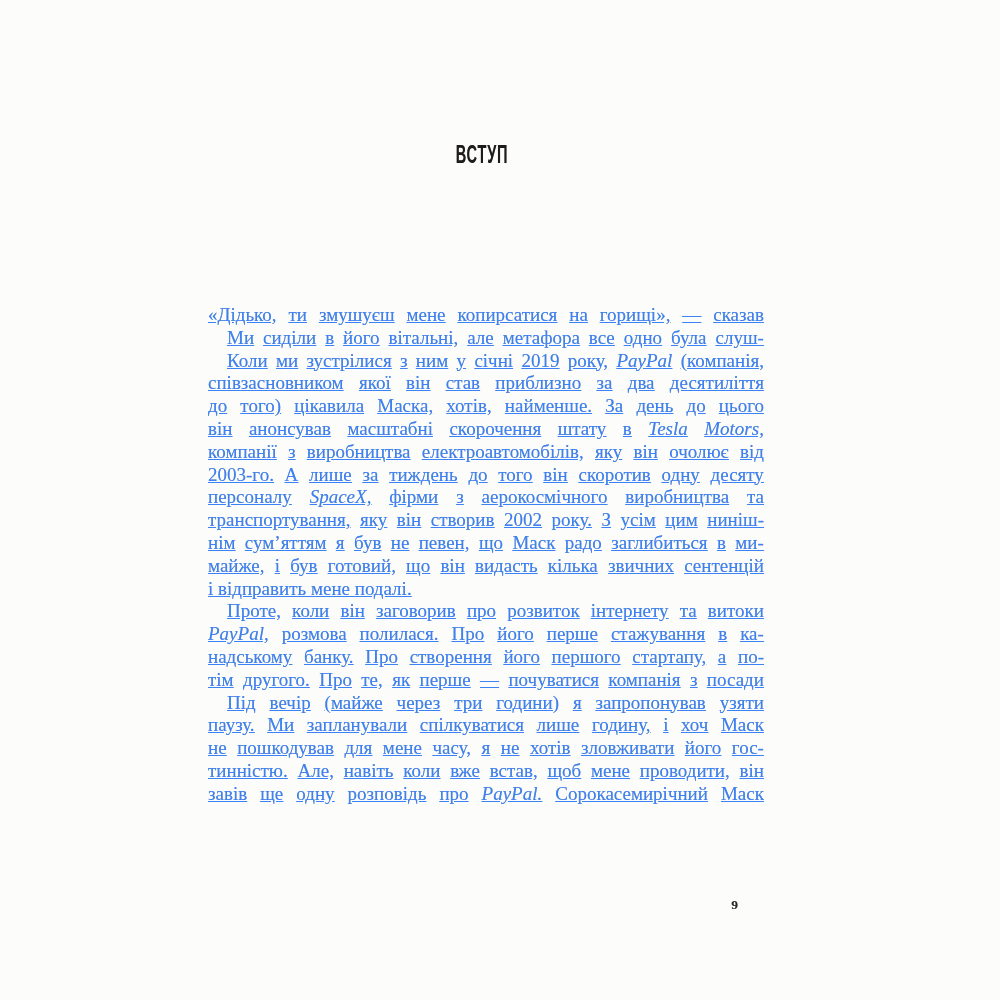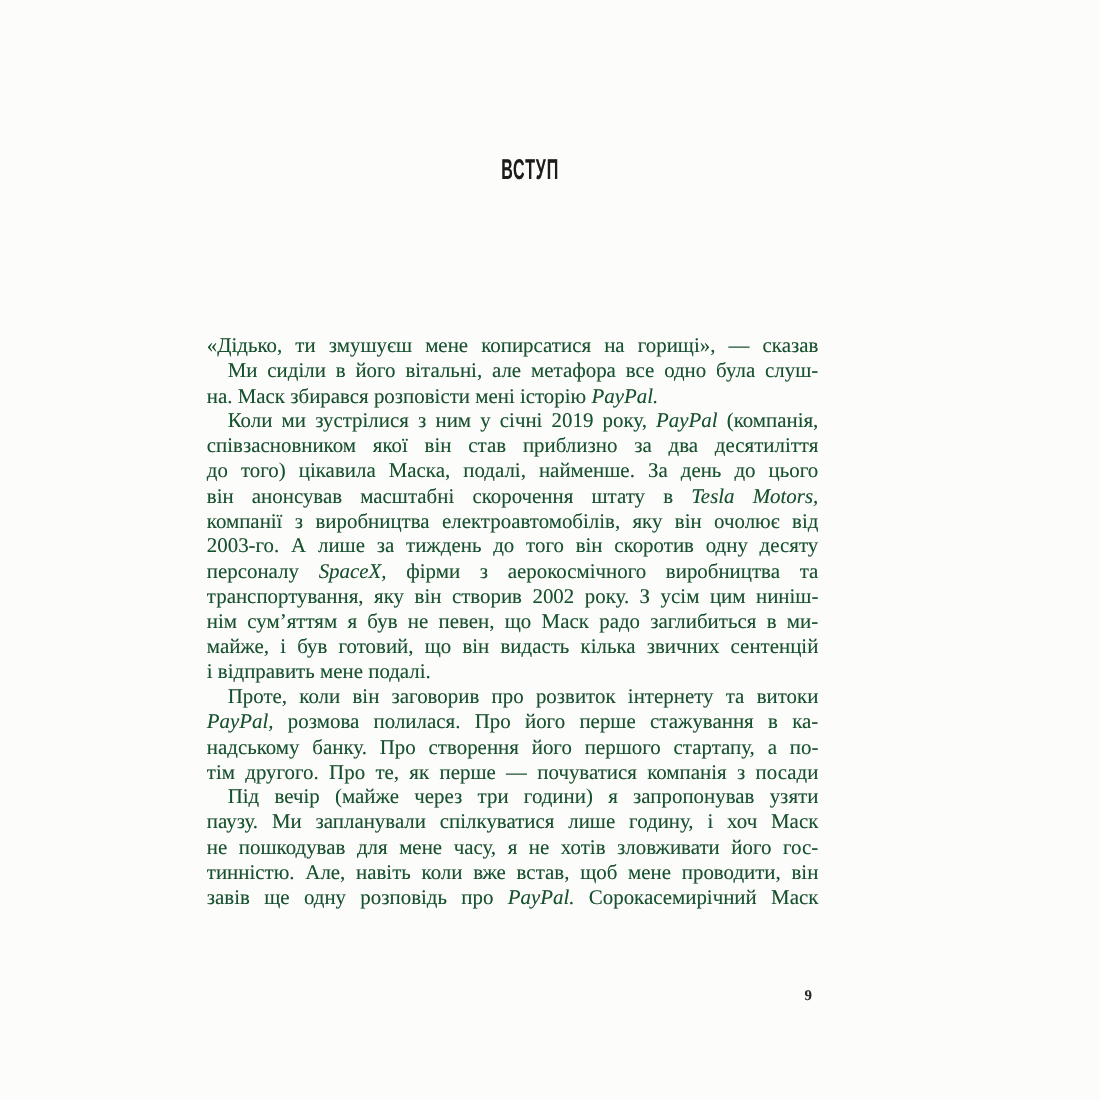--- a/index.html
+++ b/index.html
@@ -30,25 +30,26 @@
     font-size: 26px;
     line-height: 26px;
     letter-spacing: 1.5px;
     color: #1e1c1a;
     transform: scaleX(0.56);
     transform-origin: 50% 50%;
     text-shadow: 0 0 0.6px rgba(50,45,40,0.45);
   }
   .body-text {
     position: absolute;
-    left: 188px;
+    left: 208px;
     top: 304px;
     width: 556px;
-    color: #14532d;
+    color: #3b82f6;
     text-shadow: 0 0 0.55px rgba(60,55,50,0.38);
+    text-decoration: underline;
   }
   .line {
     height: 22.8px;
     line-height: 22.8px;
     font-size: 19px;
     white-space: nowrap;
   }
   .line.just {
     display: flex;
     justify-content: space-between;
@@ -101,21 +102,20 @@
           <span>в</span>
           <span>його</span>
           <span>вітальні,</span>
           <span>але</span>
           <span>метафора</span>
           <span>все</span>
           <span>одно</span>
           <span>була</span>
           <span>слуш-</span>
         </div>
-        <div class="line"><span>на.</span> <span>Маск</span> <span>збирався</span> <span>розповісти</span> <span>мені</span> <span>історію</span> <span class="it">PayPal.</span></div>
       </div>
       <div>
         <div class="line just indent">
           <span>Коли</span>
           <span>ми</span>
           <span>зустрілися</span>
           <span>з</span>
           <span>ним</span>
           <span>у</span>
           <span>січні</span>
@@ -132,21 +132,21 @@
           <span>приблизно</span>
           <span>за</span>
           <span>два</span>
           <span>десятиліття</span>
         </div>
         <div class="line just">
           <span>до</span>
           <span>того)</span>
           <span>цікавила</span>
           <span>Маска,</span>
-          <span>подалі,</span>
+          <span>хотів,</span>
           <span>найменше.</span>
           <span>За</span>
           <span>день</span>
           <span>до</span>
           <span>цього</span>
         </div>
         <div class="line just">
           <span>він</span>
           <span>анонсував</span>
           <span>масштабні</span>

